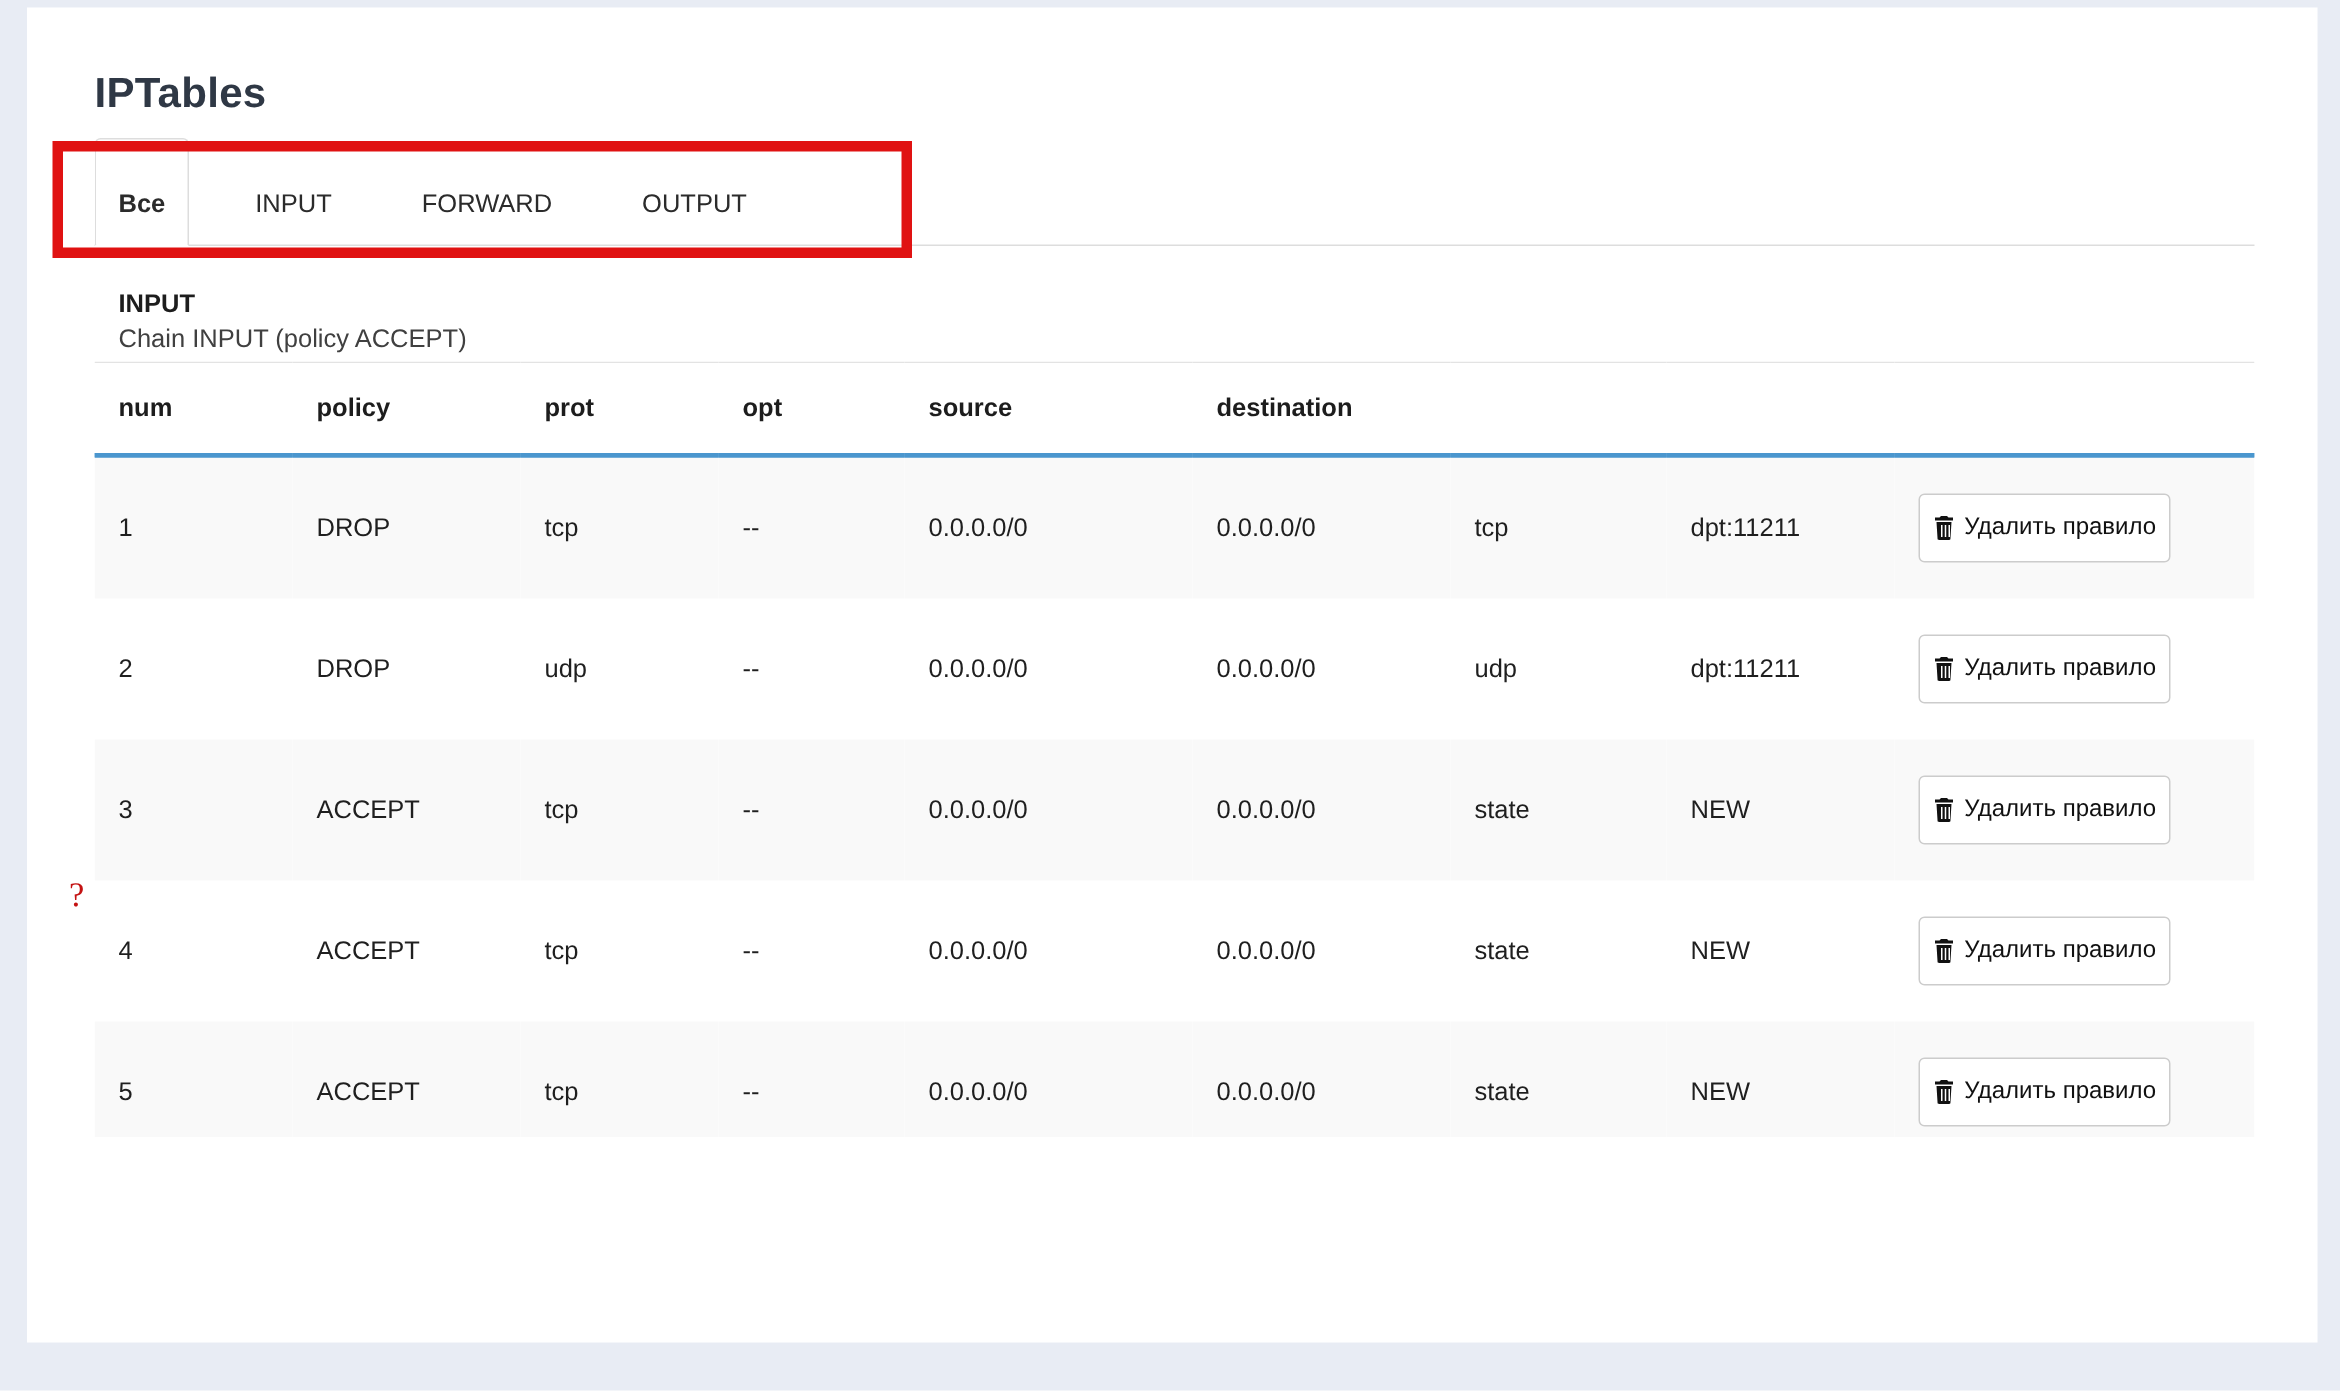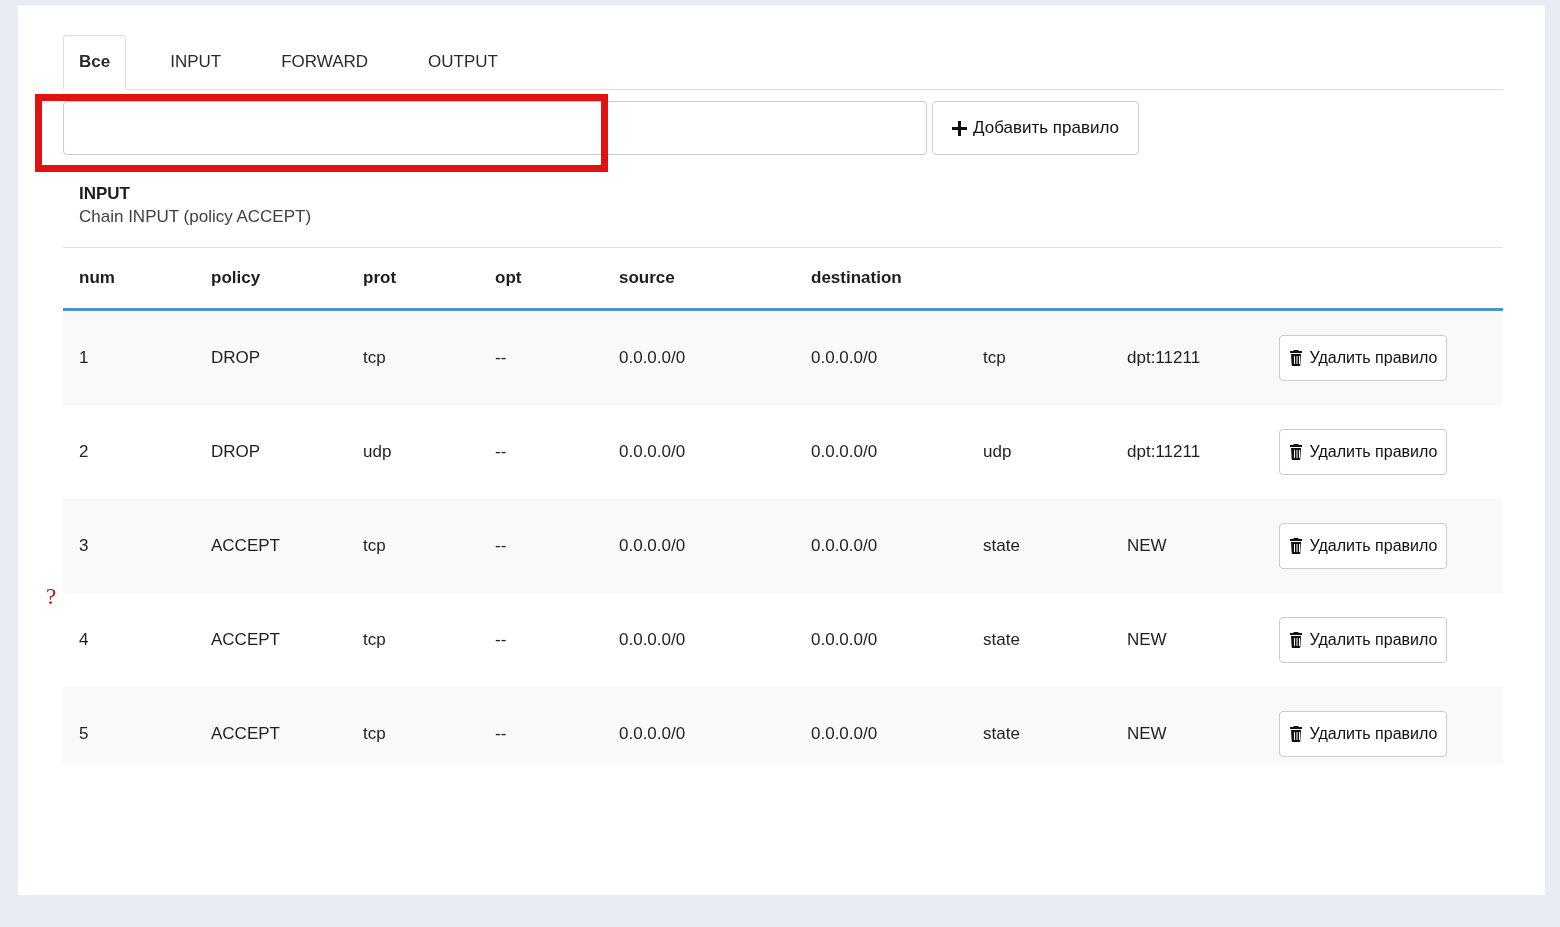--- a/index.html
+++ b/index.html
@@ -27,21 +27,21 @@
   
   .tabs {
     margin-top:31px;
     display:flex; align-items:flex-end;
     border-bottom:1px solid #ddd;
     height:54px;
     position:relative;
   }
   .tab {
     font-size:17px; line-height:20px;
-    padding:16px 15px 17px;
+    padding:33px 15px 17px;
     color:#2b2b2b;
     cursor:pointer;
     border:1px solid transparent;
     margin-bottom:-1px;
     white-space:nowrap;
   }
   .tab + .tab { margin-left:28px; }
   .tab.active {
     font-weight:700;
     background:#fff;
@@ -81,21 +81,21 @@
     font-size:17px; color:#111;
     font-family:"Liberation Sans", sans-serif;
     display:flex; align-items:center;
     cursor:pointer; white-space:nowrap;
   }
   .plus-icon { display:inline-block; margin-right:6px; line-height:0; }
   
   .section-title { margin-top:28px; margin-left:16px; font-size:17px; line-height:22px; font-weight:700; color:#1d1d1d; }
   .section-subtitle { margin-left:16px; font-size:17px; line-height:23px; color:#404040; }
   
-  .table-clip { margin-top:19px; height:517px; overflow:hidden; }
+  .table-clip { margin-top:4px; height:517px; overflow:hidden; }
   table.rules {
     border-collapse:collapse; table-layout:fixed;
     width:1440px;
     border-top:1px solid #e3e3e3;
     font-size:17px; color:#1f1f1f;
   }
   table.rules col.c-num{width:132px} table.rules col.c-target{width:152px}
   table.rules col.c-prot{width:132px} table.rules col.c-opt{width:124px}
   table.rules col.c-src{width:192px}  table.rules col.c-dst{width:172px}
   table.rules col.c-m1{width:144px}   table.rules col.c-m2{width:152px}
@@ -122,40 +122,30 @@
     display:flex; align-items:center; justify-content:center;
     cursor:pointer; white-space:nowrap;
   }
   .trash-icon { display:inline-block; margin-right:7px; line-height:0; }
 </style>
 </head>
 <body>
 
 <div class="card">
 
+  <h1 class="page-title">IPTables</h1>
 
   <nav class="tabs">
     <div class="tab active">Все</div>
     <div class="tab">INPUT</div>
     <div class="tab">FORWARD</div>
     <div class="tab">OUTPUT</div>
   </nav>
 
 
-  <div class="add-rule-row">
-    <input class="rule-input" type="text" value="" style="">
-    <button class="add-rule-btn">
-      <span class="plus-icon">
-        <svg width="15" height="15" viewBox="0 0 15 15">
-            <path d="M6 0h3v6h6v3H9v6H6V9H0V6h6z" fill="#111"></path>
-          </svg>
-      </span>
-      <span>Добавить правило</span>
-    </button>
-  </div>
 
   <div class="section-title">INPUT</div>
   <div class="section-subtitle">Chain INPUT (policy ACCEPT)</div>
 
   <div class="table-clip">
     <table class="rules">
       <colgroup>
         <col class="c-num">
           <col class="c-target">
           <col class="c-prot">

